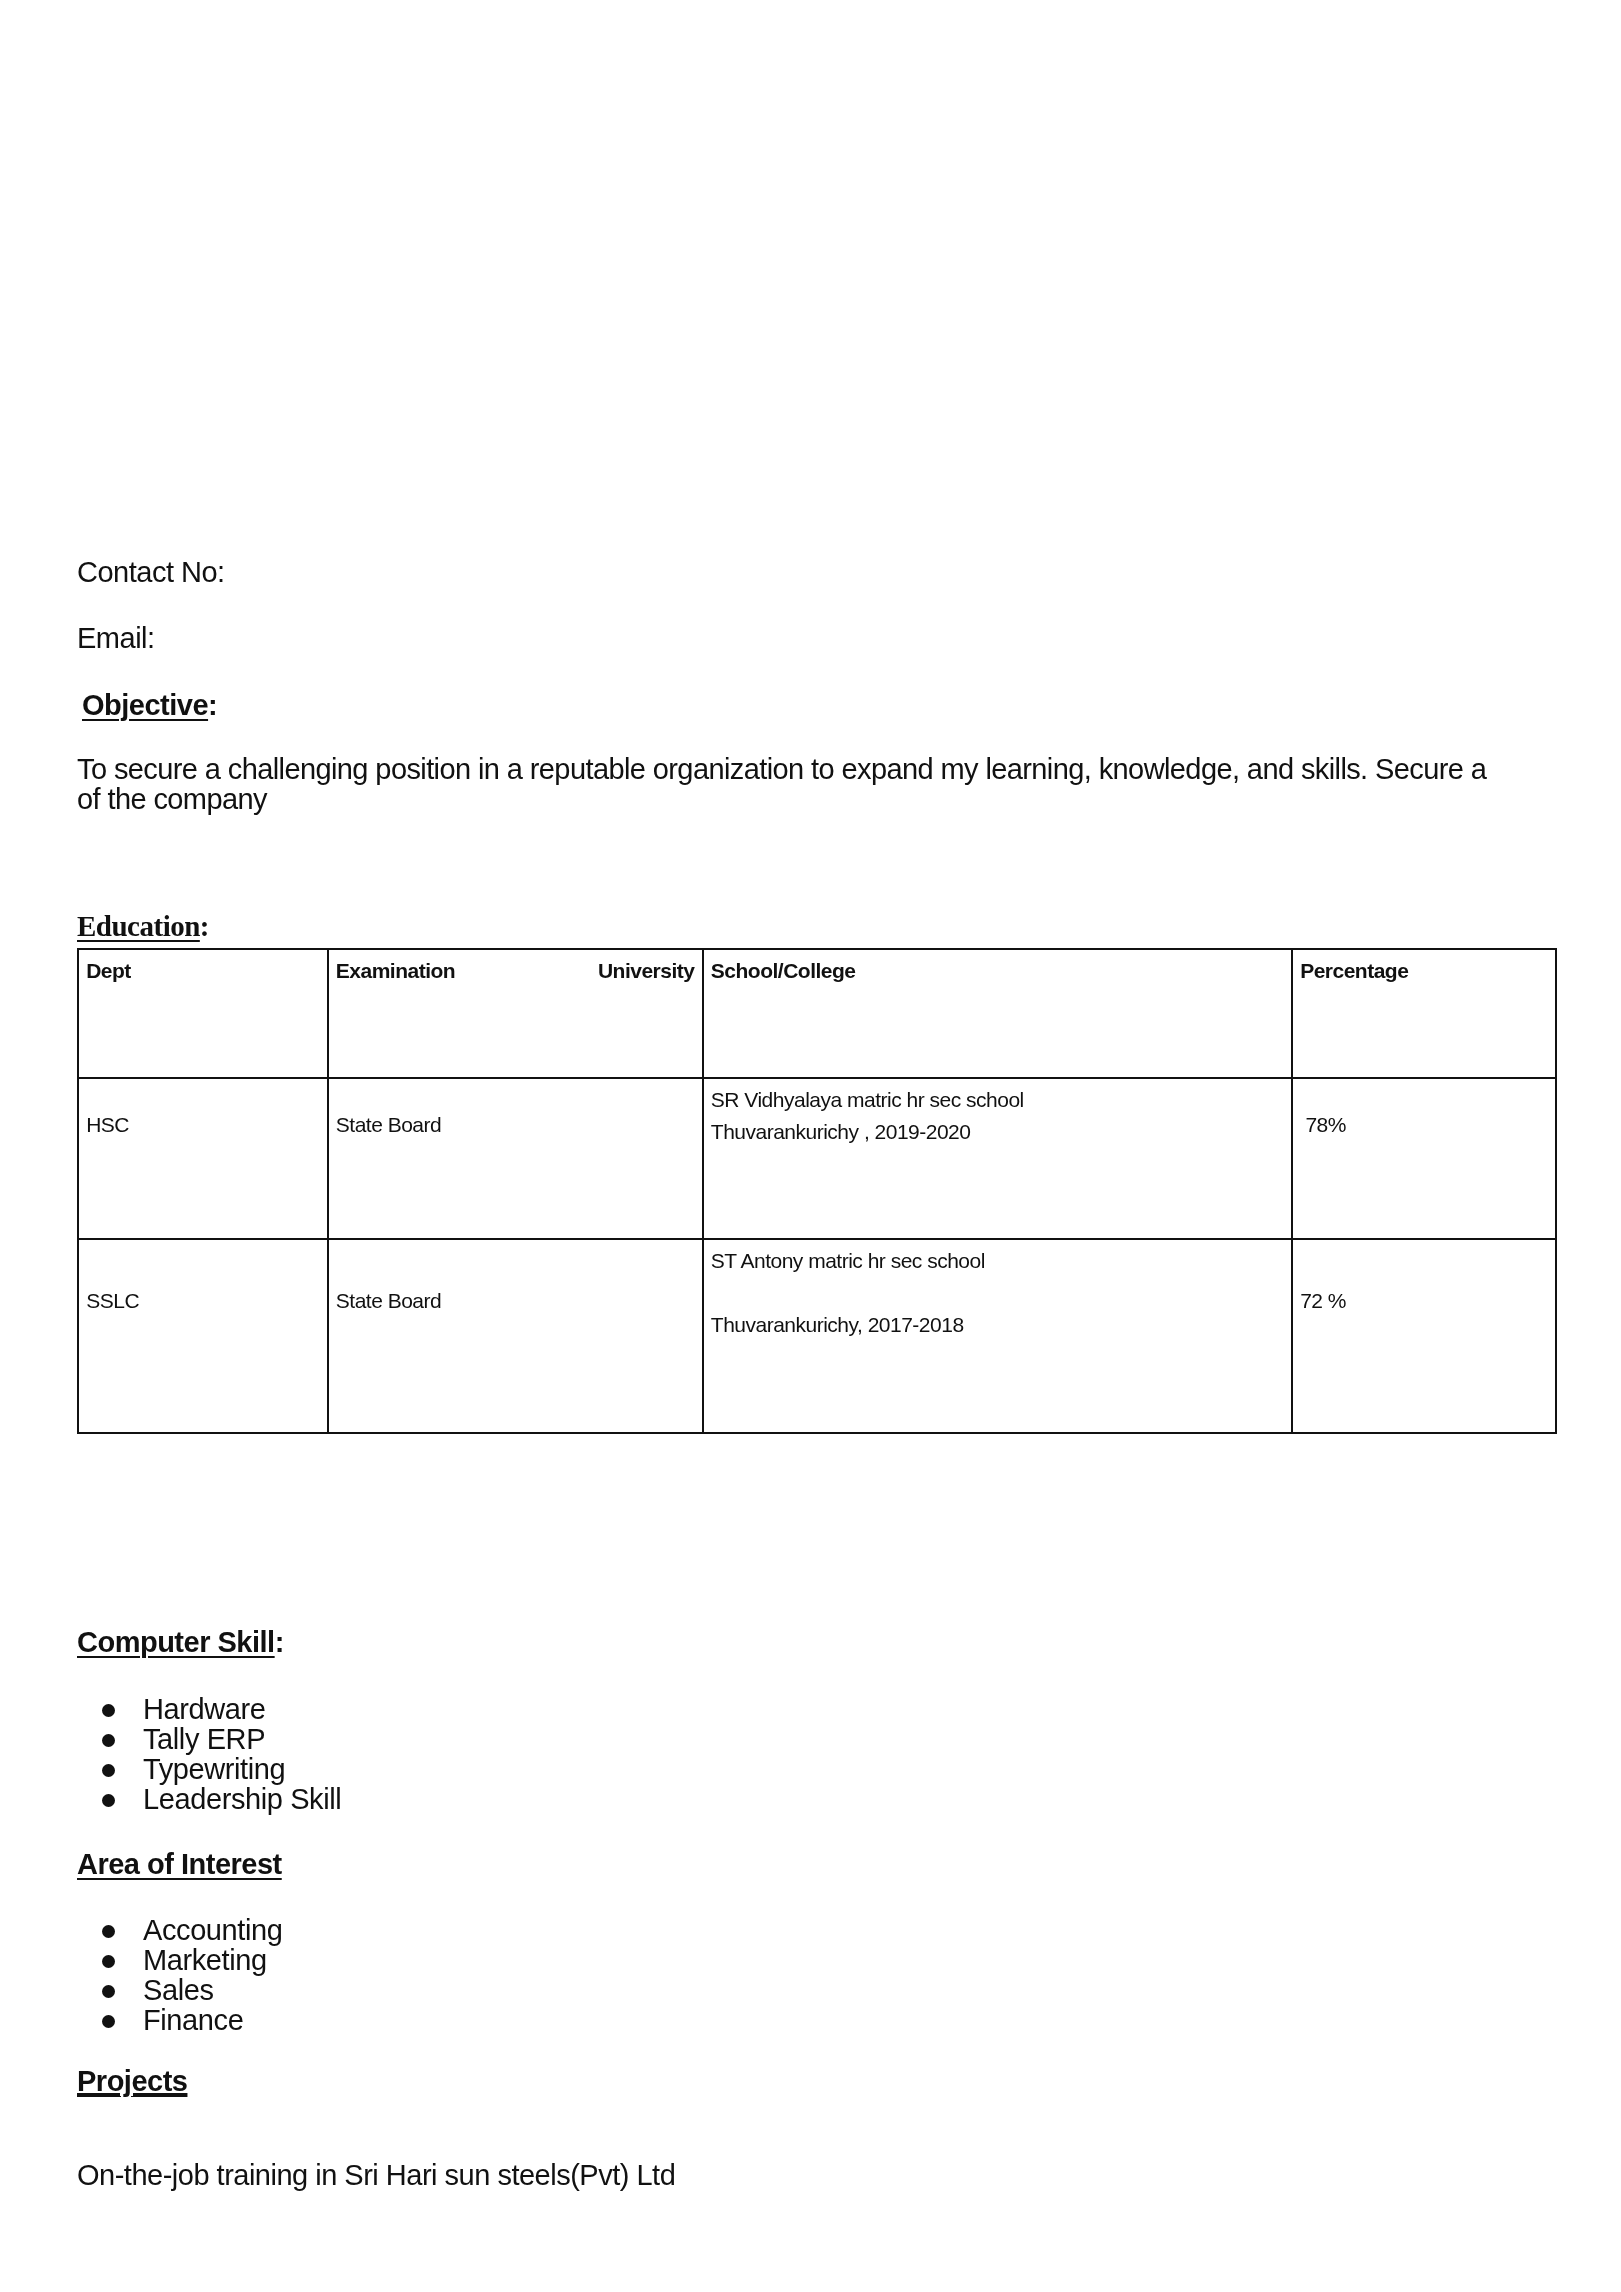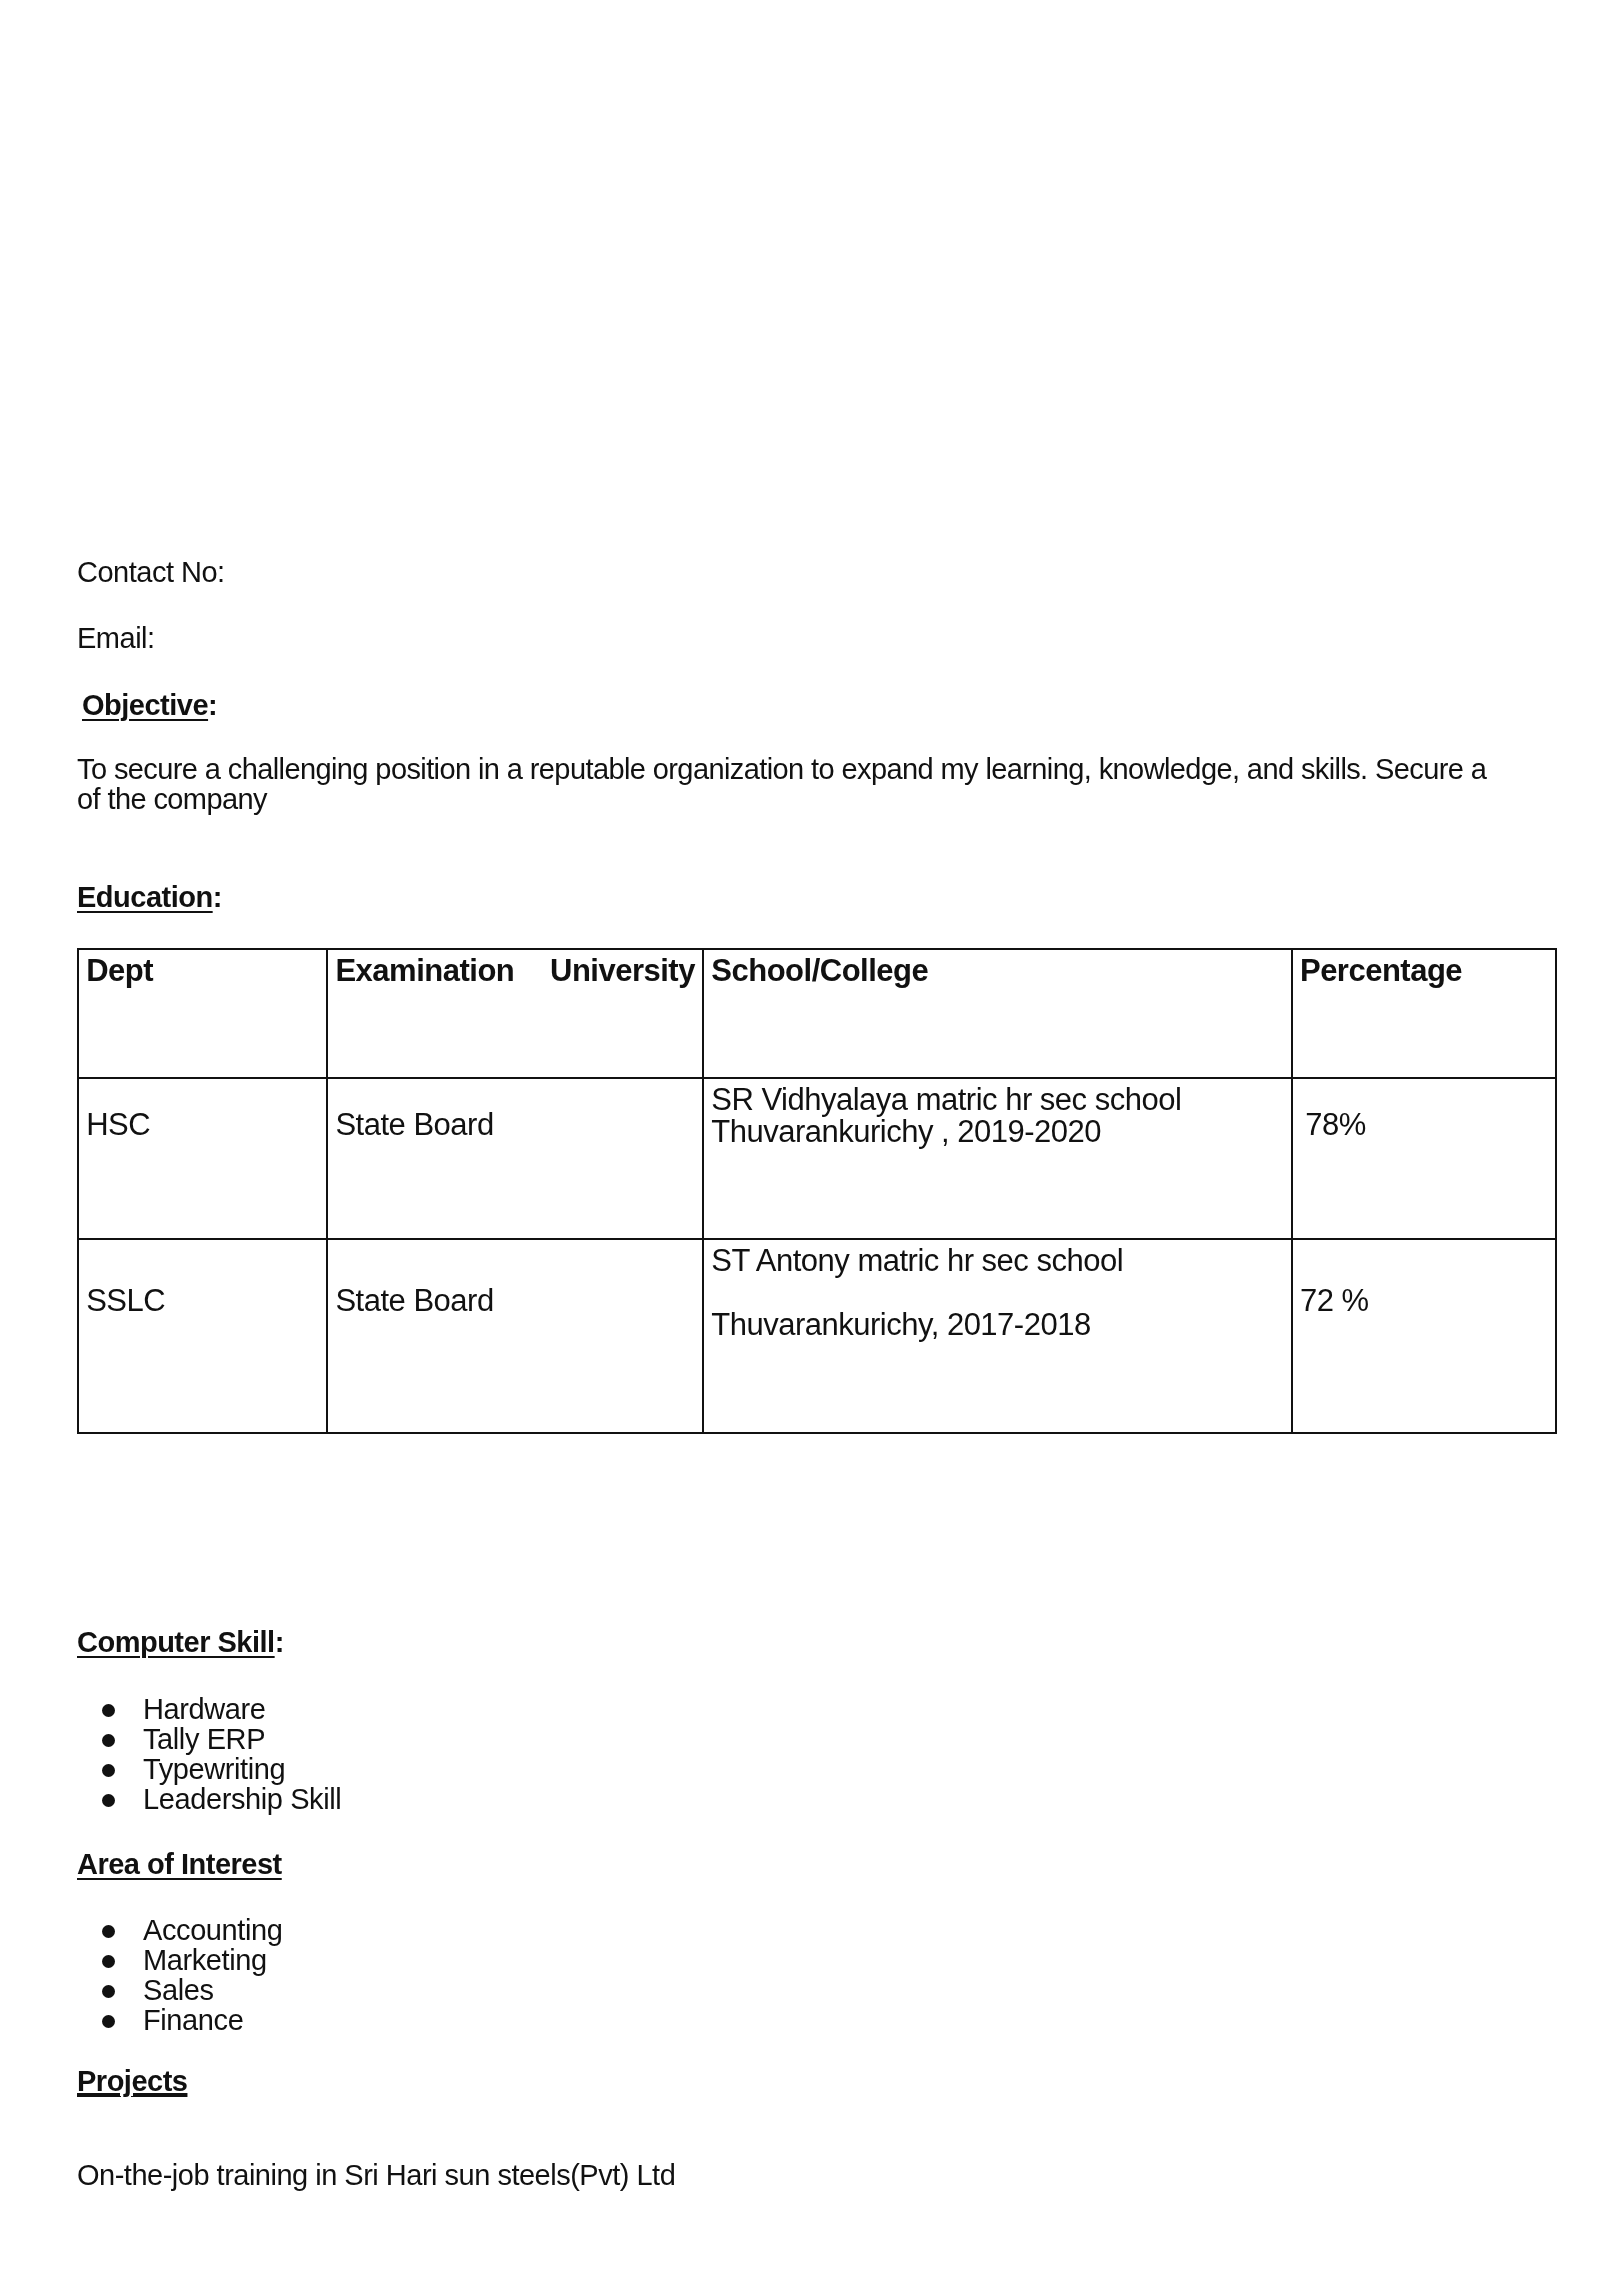--- a/index.html
+++ b/index.html
@@ -5,21 +5,21 @@
   html, body { margin:0; padding:0; background:#ffffff; }
   body { width:1622px; height:2293px; position:relative; overflow:hidden;
          font-family:"Liberation Sans", sans-serif; color:#111; }
   .t { position:absolute; left:77px; font-size:29px; line-height:32px; white-space:nowrap;
        letter-spacing:-0.5px; }
   .h { font-weight:bold; }
   .h .u { text-decoration:underline; text-underline-offset:3.6px; text-decoration-thickness:1.8px; }
   .para { position:absolute; left:77px; width:1487px; font-size:29px; line-height:30px;
           letter-spacing:-0.6px; }
   table.edu { position:absolute; left:77px; top:948px; width:1480px; border-collapse:collapse;
-              font-size:31px; letter-spacing:-0.5px; }
+              font-size:21px; letter-spacing:-0.5px; }
   table.edu td, table.edu th { border:2.7px solid #111; vertical-align:top; padding:5.4px 7.2px;
               line-height:32px; text-align:left; }
   table.edu th { font-weight:bold; }
   .c1 { width:235px; } .c2 { width:360px; } .c3 { width:577px; } .c4 { width:249px; }
   tr.hdr { height:129px; }
   tr.r1, tr.r2 { height:161px; }
   tr.r3 { height:194px; }
   .mid { padding-top:30px !important; }
   .mid2 { padding-top:45px !important; }
   .examhdr { display:flex; justify-content:space-between; }
@@ -37,21 +37,21 @@
 <div class="t" style="top:556px;">Contact No:</div>
 <div class="t" style="top:622px;">Email:</div>
 
 <div class="t h" style="top:689px; left:82px;"><span class="u">Objective</span><span>:</span></div>
 
 <div class="para" style="top:754px;">
   <div>To secure a challenging position in a reputable organization to expand my learning, knowledge, and skills. Secure a</div>
   <div>of the company</div>
 </div>
 
-<div class="t h" style="top:881px;"><span class="u">Education</span><span>:</span></div>
+<div class="t h" style="top:910px;font-family:Liberation Serif, serif;"><span class="u">Education</span><span>:</span></div>
 
 <table class="edu">
   <tbody>
       <tr class="hdr">
     <th class="c1">Dept</th>
     <th class="c2">
       <div class="examhdr">
         <span>Examination</span>
         <span>University</span>
       </div>

